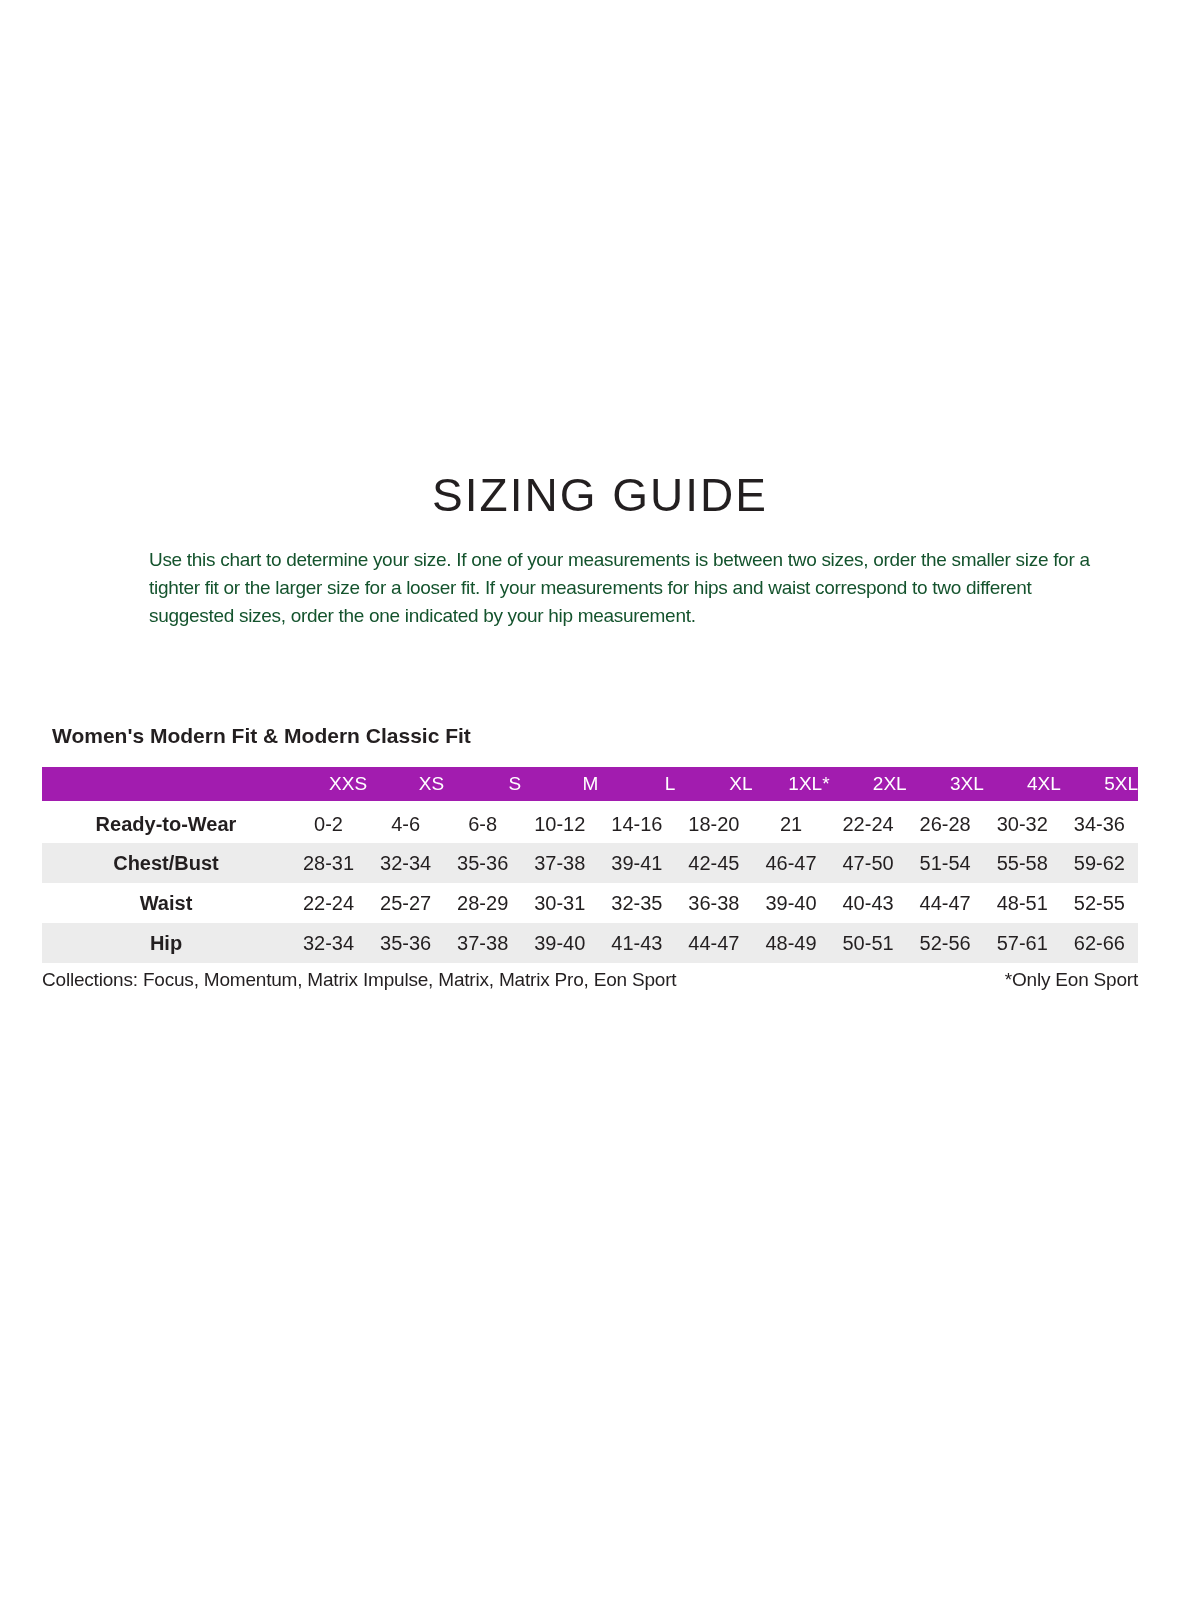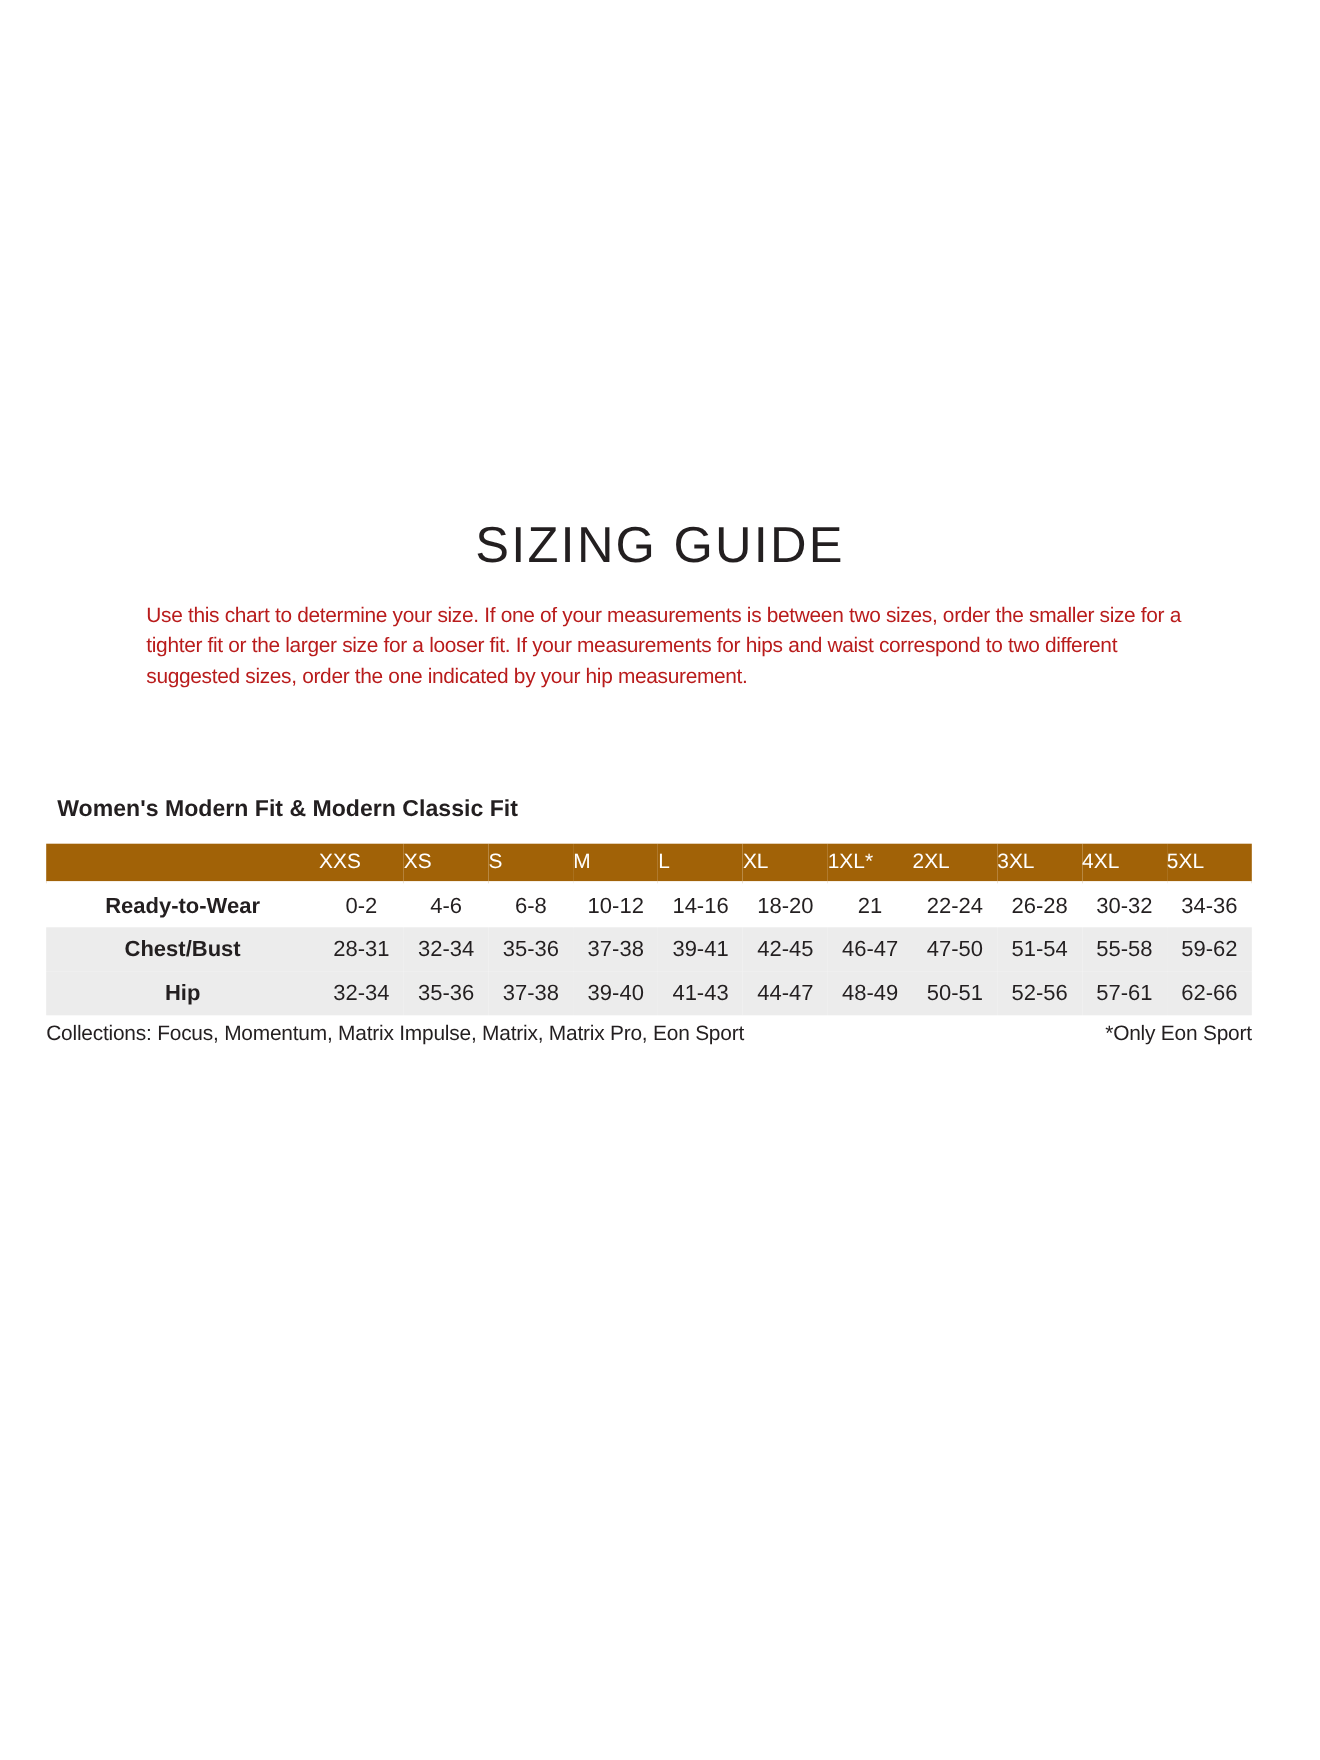--- a/index.html
+++ b/index.html
@@ -20,52 +20,52 @@
     width: 100%;
     text-align: center;
     font-size: 46px;
     font-weight: 400;
     letter-spacing: 2px;
     color: #231f20;
   }
   .intro {
     position: absolute;
     top: 546px;
-    left: 133px;
+    left: 149px;
     width: 952px;
     font-size: 19px;
     line-height: 28px;
     letter-spacing: -0.3px;
-    color: #b91c1c;
+    color: #14532d;
   }
   .main {
     position: absolute;
     top: 692px;
     left: 42px;
     width: 1096px;
     margin-top: 32px;
   }
   .section-heading {
     font-size: 21px;
     font-weight: 700;
     margin: 0 0 19px 10px;
     color: #231f20;
   }
   table.size-table {
     border-collapse: collapse;
     table-layout: fixed;
     width: 1096px;
   }
   table.size-table thead th {
-    background: #a16207;
+    background: #a21caf;
     color: #ffffff;
     font-weight: 400;
     font-size: 19px;
     height: 36px;
-    text-align: left;
+    text-align: right;
     vertical-align: middle;
   }
   table.size-table tbody tr:first-child th,
   table.size-table tbody tr:first-child td {
     border-top: 4px solid #ffffff;
   }
   table.size-table tbody th {
     font-weight: 700;
     font-size: 20px;
     height: 40px;
@@ -158,20 +158,34 @@
           <td>35-36</td>
           <td>37-38</td>
           <td>39-41</td>
           <td>42-45</td>
           <td>46-47</td>
           <td>47-50</td>
           <td>51-54</td>
           <td>55-58</td>
           <td>59-62</td>
         </tr>
+        <tr>
+          <th>Waist</th>
+          <td>22-24</td>
+          <td>25-27</td>
+          <td>28-29</td>
+          <td>30-31</td>
+          <td>32-35</td>
+          <td>36-38</td>
+          <td>39-40</td>
+          <td>40-43</td>
+          <td>44-47</td>
+          <td>48-51</td>
+          <td>52-55</td>
+        </tr>
         <tr class="stripe">
           <th>Hip</th>
           <td>32-34</td>
           <td>35-36</td>
           <td>37-38</td>
           <td>39-40</td>
           <td>41-43</td>
           <td>44-47</td>
           <td>48-49</td>
           <td>50-51</td>

